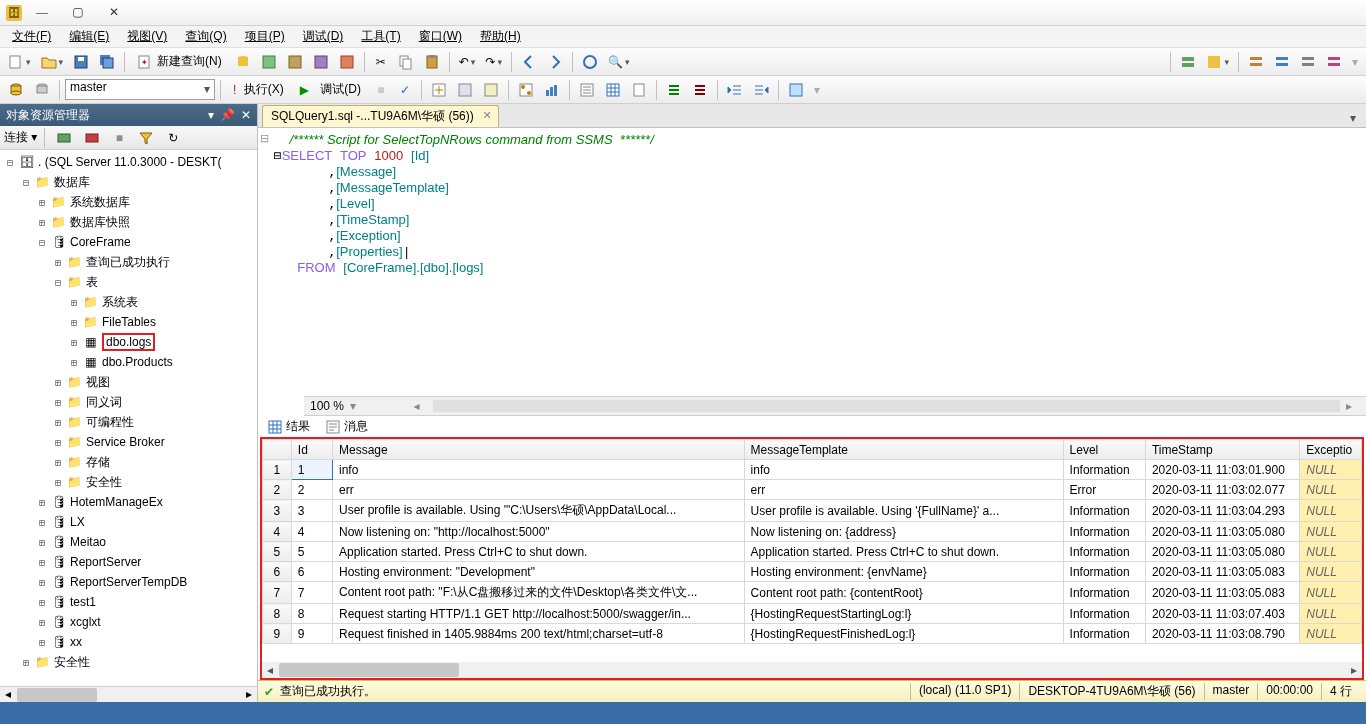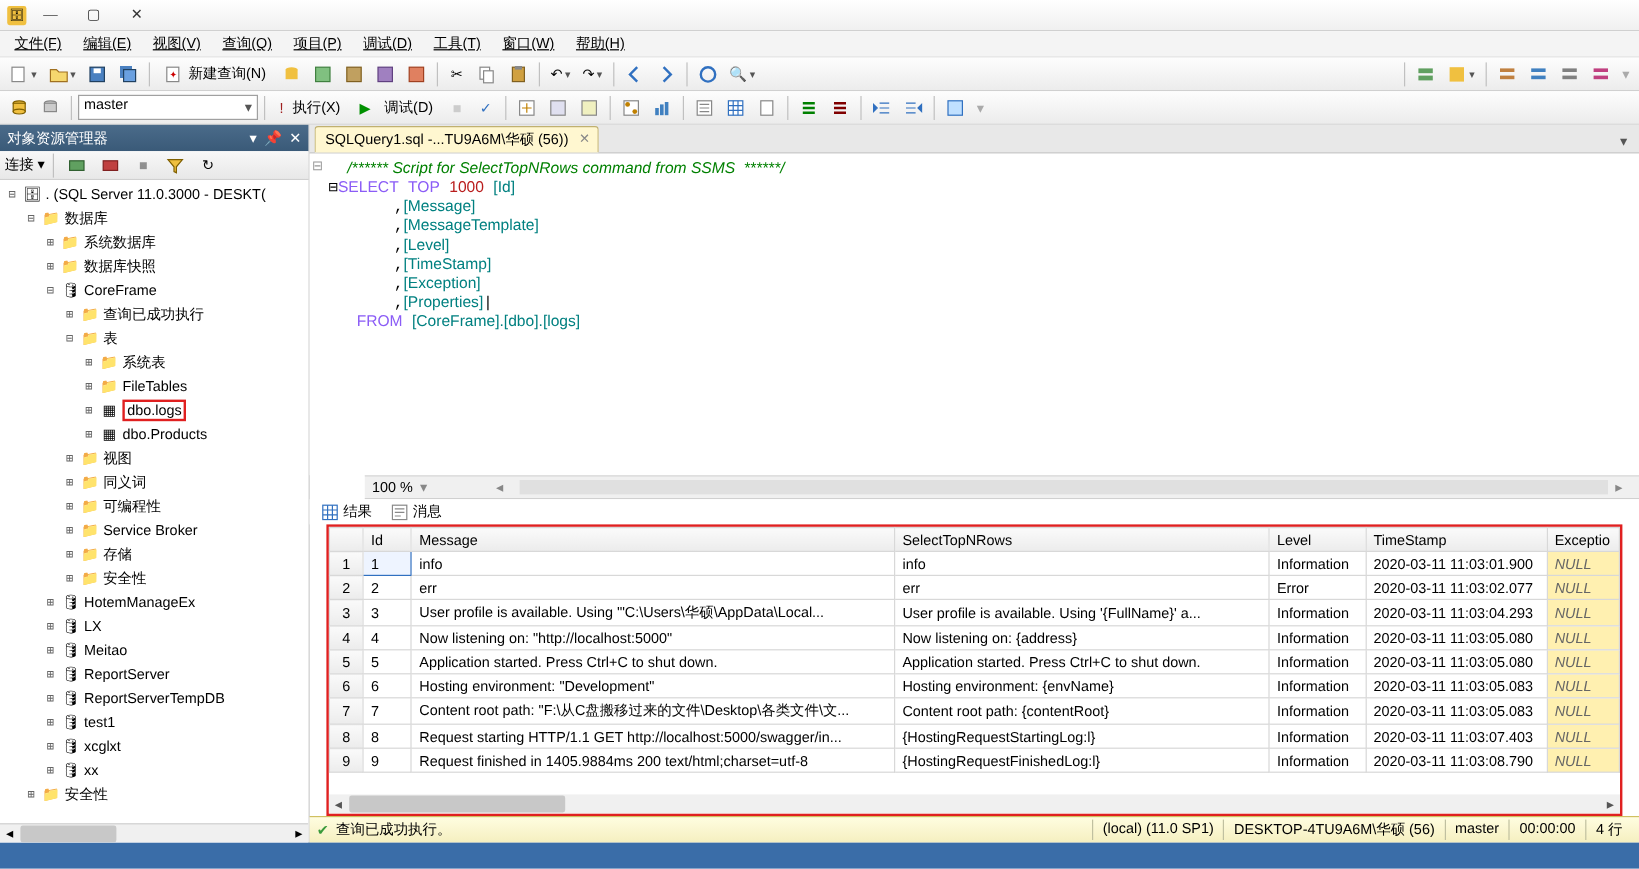--- a/index.html
+++ b/index.html
@@ -46,21 +46,21 @@
 .doc-tabs { height:24px; background:#e8e8e8; display:flex; align-items:flex-end; padding:0 4px; border-bottom:1px solid #c0c0c0; }
 .doc-tab { height:22px; background:#fff7d0; border:1px solid #c0b070; border-bottom:none; border-radius:3px 3px 0 0; padding:2px 24px 2px 8px; position:relative; }
 .doc-tab .close { position:absolute; right:6px; top:3px; color:#888; font-size:11px; }
 .editor { flex:0 0 268px; background:#fff; overflow:auto; font-family:Consolas,"Courier New",monospace; font-size:13px; padding:4px 8px; white-space:pre; position:relative; }
 .editor .kw{color:#8b5cf6;} .editor .cm{color:#008000;font-style:italic;} .editor .fn{color:#008080;} .editor .nm{color:#b91c1c;}
 .editor .outline{position:absolute; left:2px; top:4px; color:#999; font-size:11px;}
 .zoom-row { height:20px; background:#f0f0f0; border-top:1px solid #d0d0d0; border-bottom:1px solid #d0d0d0; display:flex; align-items:center; padding:0 6px; gap:6px;margin-left:46px; }
 .result-tabs { height:21px; display:flex; align-items:center; padding:2px 6px; gap:8px; background:#fff; }
 .rtab { display:flex; align-items:center; gap:4px; padding:2px 4px; }
 .rtab .ico{ width:14px; height:14px; }
-.grid-wrap { flex:1; border:2px solid #e02020; margin:0 14px; overflow:hidden; display:flex; flex-direction:column; }
+.grid-wrap { flex:1; border:2px solid #e02020; margin:0 2px; overflow:hidden; display:flex; flex-direction:column; }
 .grid { flex:1; overflow:auto; font-family:"SimSun",Consolas,monospace; font-size:12px; }
 .grid table { border-collapse:collapse; width:100%; }
 .grid th, .grid td { border:1px solid #d8d8d8; padding:2px 6px; text-align:left; height:20px; white-space:nowrap; overflow:hidden; text-overflow:ellipsis; }
 .grid th { background:linear-gradient(#fafafa,#ececec); font-weight:normal; }
 .grid td.rowhdr { background:linear-gradient(#fafafa,#ececec); text-align:center; width:28px; }
 .grid .nullcell { background:#fff0b0; font-style:italic; color:#666; }
 .gh-scroll { height:16px; background:#f0f0f0; display:flex; align-items:center; }
 .gh-scroll .thumb { height:14px; width:180px; background:#c8c8c8; margin:1px; border-radius:2px; }
 .gh-scroll .ar { width:16px; text-align:center; color:#555; }
 
@@ -556,21 +556,21 @@
               <col style="width:310px">
               <col style="width:80px">
               <col style="width:150px">
               <col style="width:60px">
             </colgroup>
           <thead>
               <tr>
             <th></th>
             <th>Id</th>
             <th>Message</th>
-            <th>SelectTopNRows</th>
+            <th>MessageTemplate</th>
             <th>Level</th>
             <th>TimeStamp</th>
             <th>Exceptio</th>
           </tr>
             </thead>
           <tbody id="grid-body">
               <tr>
                 <td class="rowhdr">1</td>
                 <td style="border:1px solid #3070c0;background:#eef4ff">1</td>
                 <td>info</td>

